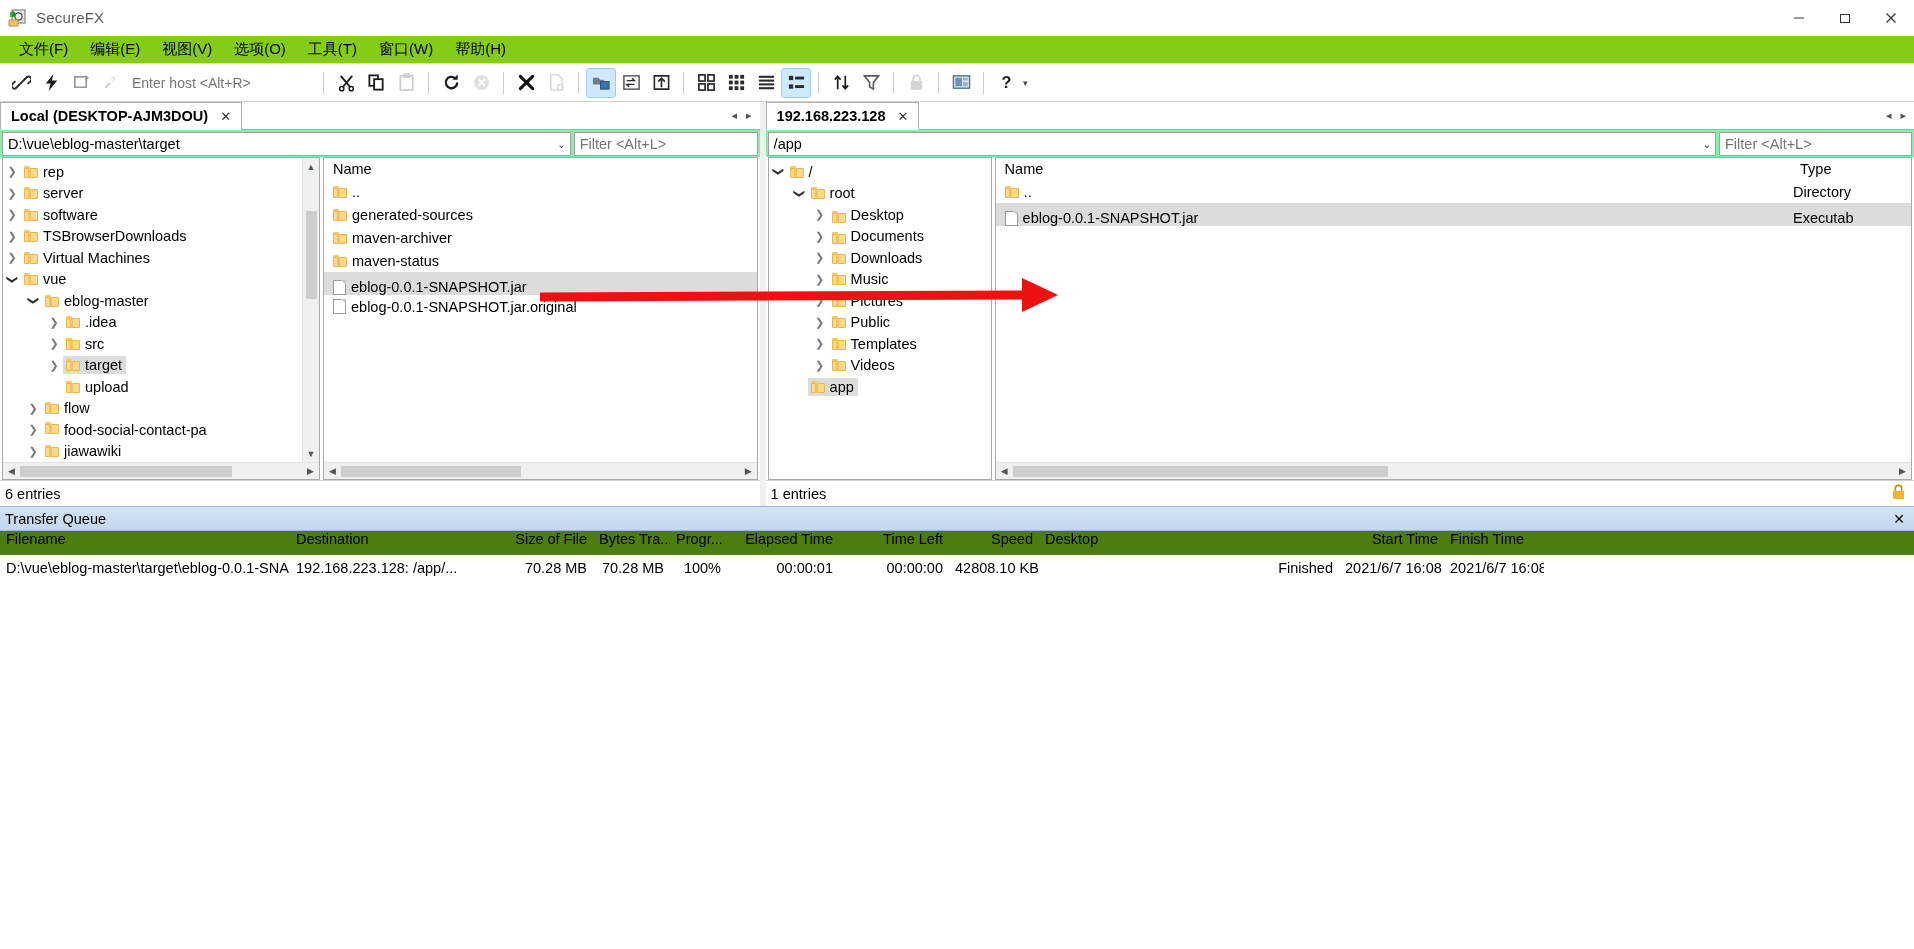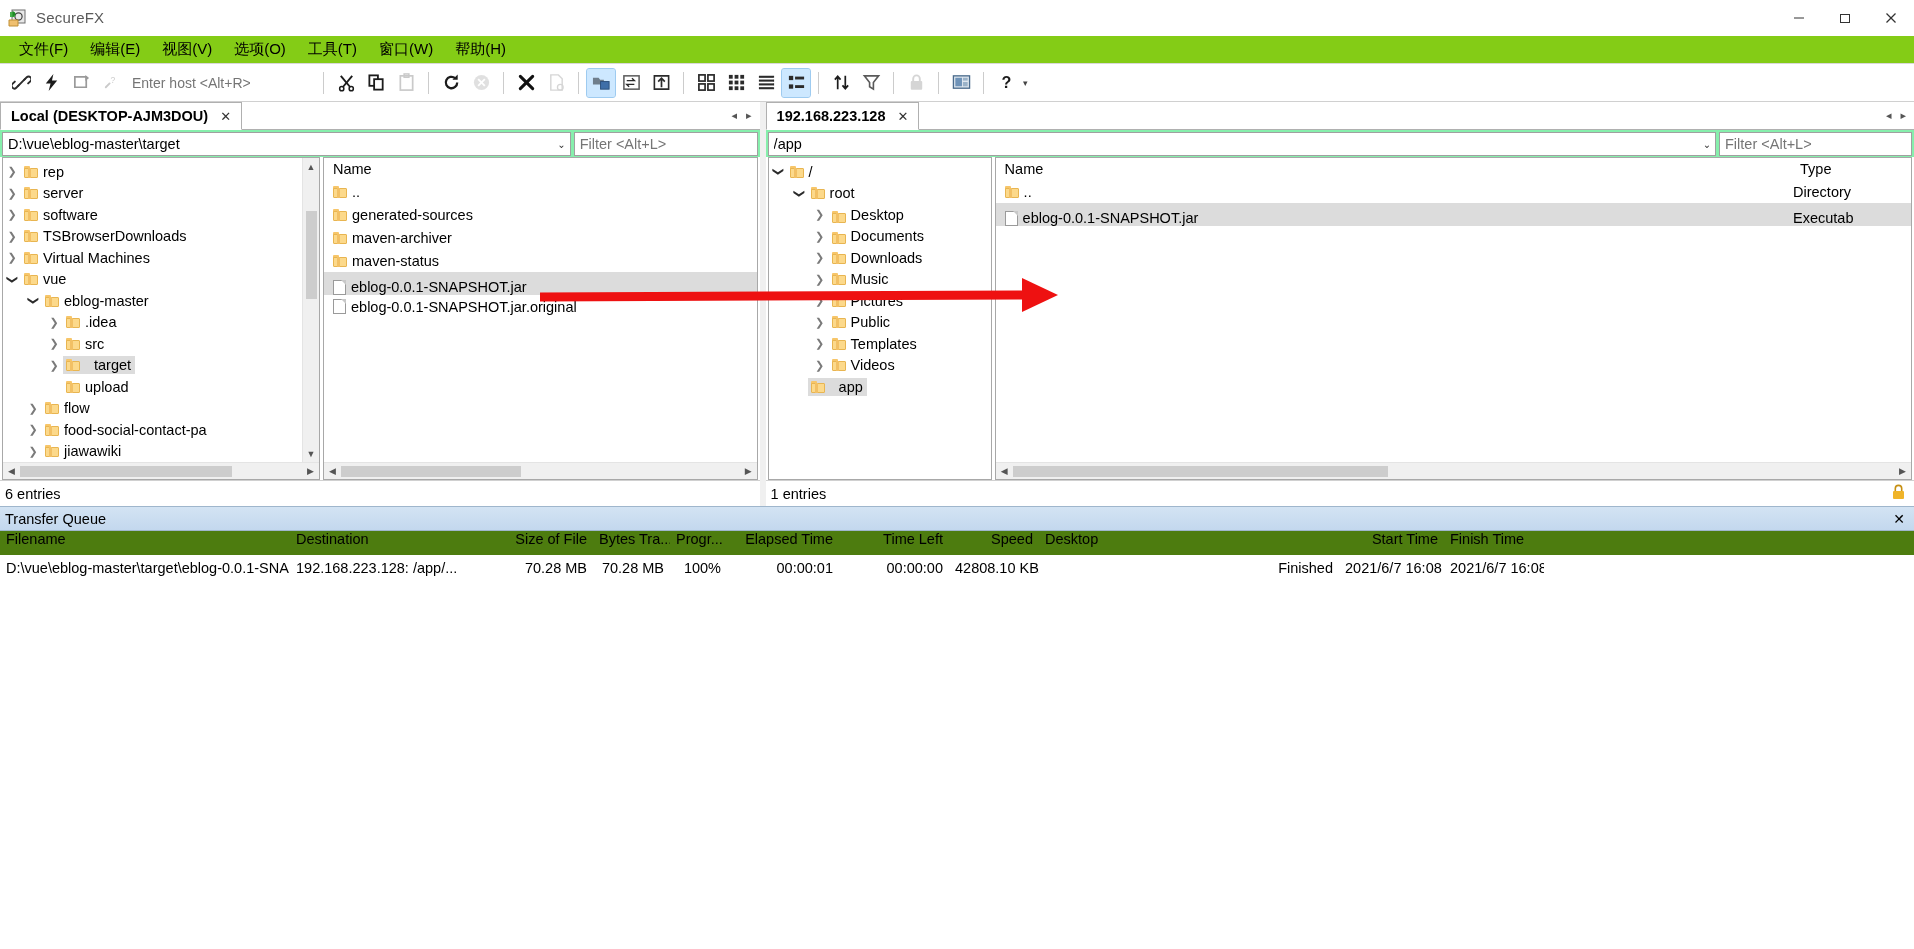--- a/index.html
+++ b/index.html
@@ -97,21 +97,21 @@
   .tree-scroll { flex: 1; overflow: hidden; padding-top: 3px; }
   .list-panel {
     flex: 1; border: 1px solid #a8a8a8; background: #fff; margin-left: 3px;
     display: flex; flex-direction: column; min-height: 0;
   }
 
   .tree-row { display: flex; align-items: center; height: 21.5px; padding-right: 4px; white-space: nowrap; font-size: 14.5px; }
   .tree-row .twisty { width: 18px; text-align: center; color: #7a7a7a; font-size: 11px; flex:none; }
   .tree-row .twisty.open { color: #2b2b2b; }
   .tree-row .lbl { padding: 1px 4px 1px 3px; }
-  .tree-row .lbl.sel { background: #dcdcdc; gap: 9px; }
+  .tree-row .lbl.sel { background: #dcdcdc; }
 
   .folder-ico { width: 14px; height: 12px; position: relative; flex: none; margin-right: 5px; }
   .folder-ico .tab-t { position: absolute; left: 0; top: 0; width: 6px; height: 3px; background: #f7c66a; border-radius: 1px 1px 0 0; }
   .folder-ico .body { position: absolute; left: 0; top: 2px; width: 14px; height: 10px; background: #fcd98b; border: 1px solid #e8b551; border-radius: 0 1px 1px 1px; }
   .folder-ico .spine { position: absolute; left: 4px; top: 2px; width: 3px; height: 10px; background: #f2c065; }
 
   .file-ico { width: 13px; height: 15px; position: relative; flex: none; margin-right: 5px; }
   .file-ico .pg { position: absolute; inset: 0; background: #ffffff; border: 1px solid #9a9a9a; }
   .file-ico .fold { position: absolute; right: 0; top: 0; border-left: 5px solid transparent; border-top: 5px solid #c8c8c8; }
 
@@ -558,21 +558,21 @@
                     <span class="folder-ico">
                       <span class="tab-t"></span>
                       <span class="body"></span>
                       <span class="spine"></span>
                     </span>
                     <span>flow</span>
                   </span>
                 </div>
                 <div class="tree-row" style="padding-left:21px">
                   <span class="twisty">❯</span>
-                  <span class="lbl" style="display:flex;align-items:center">
+                  <span class="lbl" style="display:flex;align-items:flex-start">
                     <span class="folder-ico">
                       <span class="tab-t"></span>
                       <span class="body"></span>
                       <span class="spine"></span>
                     </span>
                     <span>food-social-contact-pa</span>
                   </span>
                 </div>
                 <div class="tree-row" style="padding-left:21px">
                   <span class="twisty">❯</span>

